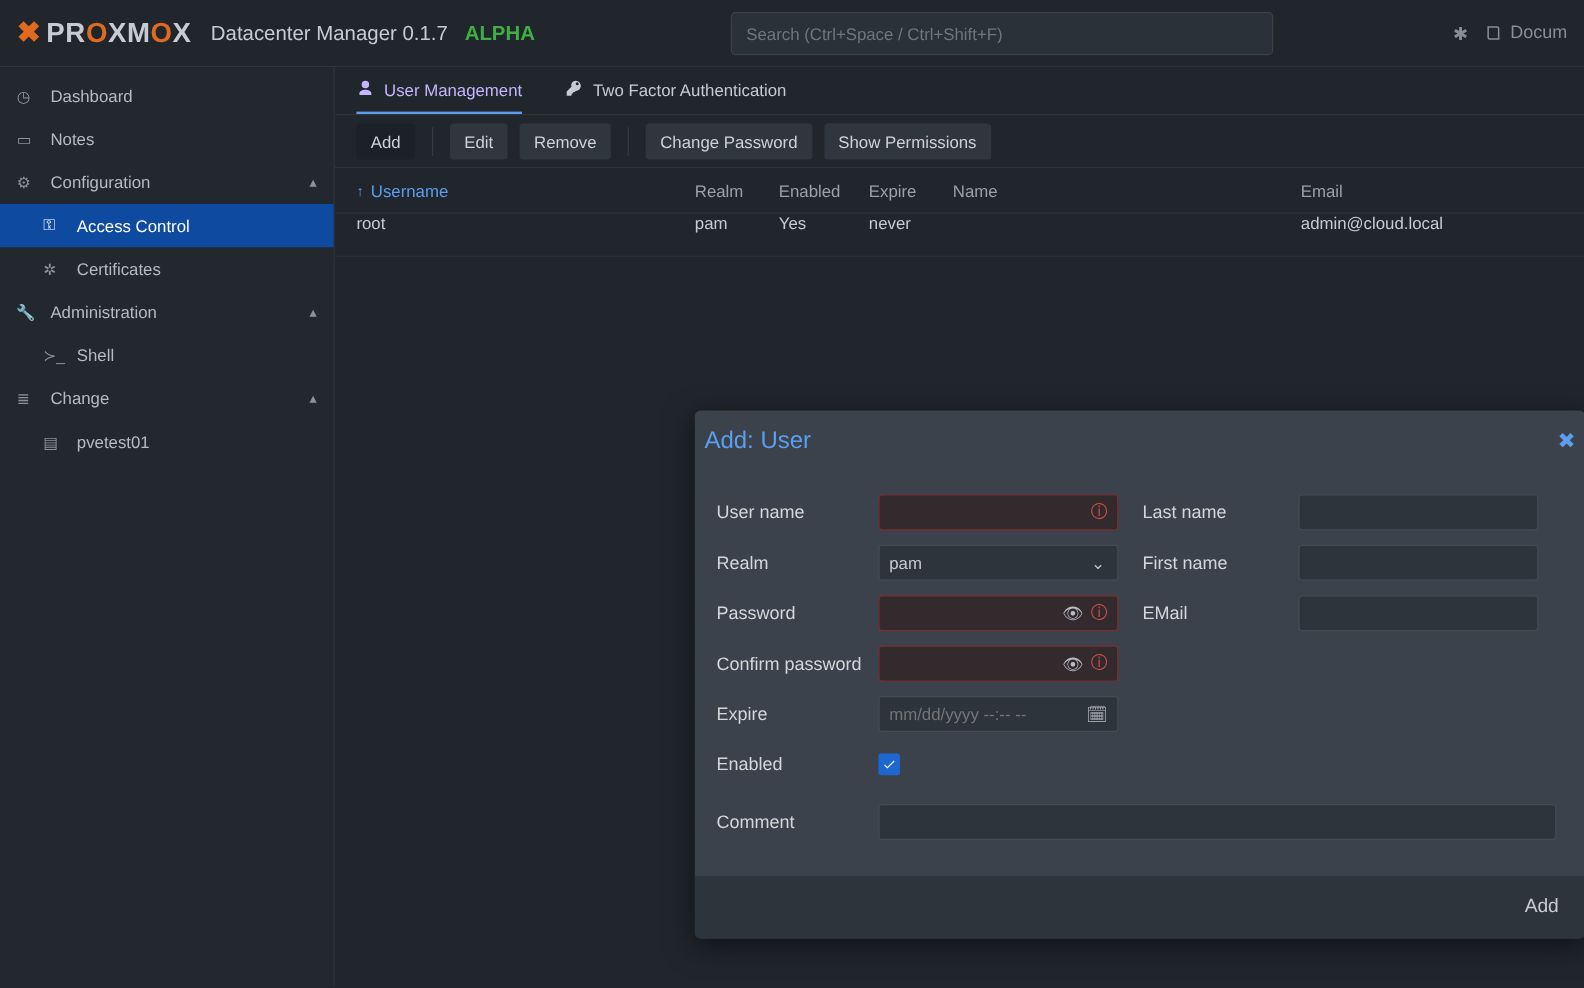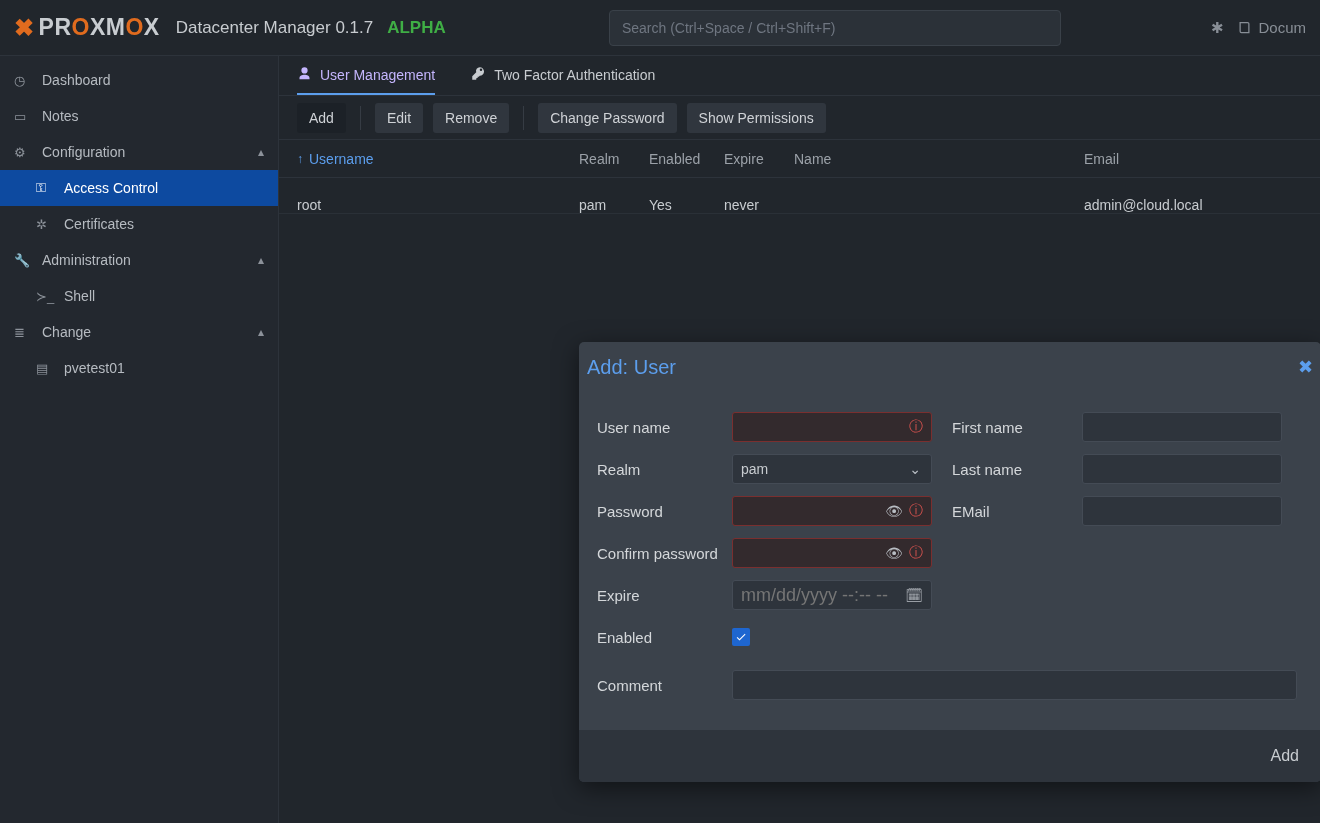--- a/index.html
+++ b/index.html
@@ -32,37 +32,37 @@
 .btn { background: #30363e; color: #cfd2d6; border: none; border-radius: 3px; height: 30px; padding: 0 12px; cursor: pointer; font-size: 14px; }
 .btn.dark { background: #1c2127; }
 .tb-sep { width: 1px; height: 24px; background: #363c44; margin: 0 4px; }
 .grid-head { display: flex; height: 38px; align-items: center; border-bottom: 1px solid #2d333b; font-size: 14px; color: #9ba1a8; }
 .col-user { width: 300px; padding-left: 18px; display:flex; align-items:center; gap:6px;}
 .col-realm { width: 70px; }
 .col-enabled { width: 75px; }
 .col-expire { width: 70px; }
 .col-name { width: 280px; }
 .col-email { flex: 1; padding-left: 10px; }
-.grid-row { display: flex; height: 36px; align-items: flex-end; border-bottom: 1px solid #2a3037; color: #c8ccd0; }
+.grid-row { display: flex; height: 36px; align-items: flex-start; border-bottom: 1px solid #2a3037; color: #c8ccd0; }
 .grid-head .col-user { color:#5c9eed; }
 .sortic { color:#5c9eed; font-size:12px; }
 
 .dialog { position: absolute; left: 300px; top: 286px; width: 742px; background: #3b424b; border-radius: 5px; box-shadow: 0 6px 24px rgba(0,0,0,.5); overflow: hidden; }
 .dlg-head { height: 50px; display: flex; align-items: center; justify-content: space-between; padding: 0 8px; }
 .dlg-title { color: #5c9eed; font-size: 20px; }
 .dlg-close { color: #5c9eed; cursor: pointer; font-size: 18px; }
 .dlg-body { padding: 14px 18px 24px 18px; display: flex; flex-wrap: wrap; gap: 0 20px; }
 .field { display: flex; align-items: center; height: 42px; }
 .leftcol { width: 335px; }
 .rightcol { width: 330px; }
 .field label { width: 135px; color: #d4d7da; font-size: 15px; }
 .rightcol label { width: 130px; }
 .field .control { flex: 1; height: 30px; background: #2e343c; border: 1px solid #444b55; border-radius: 3px; color: #c8ccd0; padding: 0 8px; display:flex; align-items:center; position:relative;}
 .field .control.invalid { border: 1px solid #7a2f2f; background: #332a2d; }
-.field .control input { width: 100%; border: none; background: transparent; color: #0ea5e9; outline: none; font-size:18px;}
+.field .control input { width: 100%; border: none; background: transparent; color: #0ea5e9; outline: none; font-size:14px;}
 .field .control select { width:100%; border:none; background:transparent; color:#c8ccd0; outline:none; appearance:none; font-size:14px;}
 .warnic { position:absolute; right:8px; color:#d9534f; }
 .eyeic { position:absolute; right:28px; color:#b9bec4; cursor:pointer; }
 .calic { position:absolute; right:8px; color:#b9bec4; }
 .selcaret { position:absolute; right:10px; color:#b9bec4; pointer-events:none;}
 .field.full { width: 700px; }
 .check { width:18px; height:18px; background:#1e66d0; display:flex; align-items:center; justify-content:center; border-radius:2px; cursor:pointer; }
 .check svg { fill:#fff; width:12px; height:12px; }
 .dlg-foot { height: 52px; background: #2e343c; display: flex; align-items: center; justify-content: flex-end; padding: 0 22px; }
 .dlg-foot .add { color: #c8ccd0; cursor: pointer; font-size: 16px; }
@@ -234,27 +234,27 @@
             <div class="check">
               <svg viewBox="0 0 24 24">
                   <path d="M9 16.2 4.8 12l-1.4 1.4L9 19 21 7l-1.4-1.4z"></path>
                 </svg>
             </div>
           </div>
         </div>
 
         <div class="rightcol">
           <div class="field">
-            <label>First name</label>
+            <label>Last name</label>
             <div class="control">
                 <input type="text" style="">
               </div>
           </div>
           <div class="field">
-            <label>Last name</label>
+            <label>First name</label>
             <div class="control">
                 <input type="text" style="">
               </div>
           </div>
           <div class="field">
             <label>EMail</label>
             <div class="control">
                 <input type="text" style="">
               </div>
           </div>

